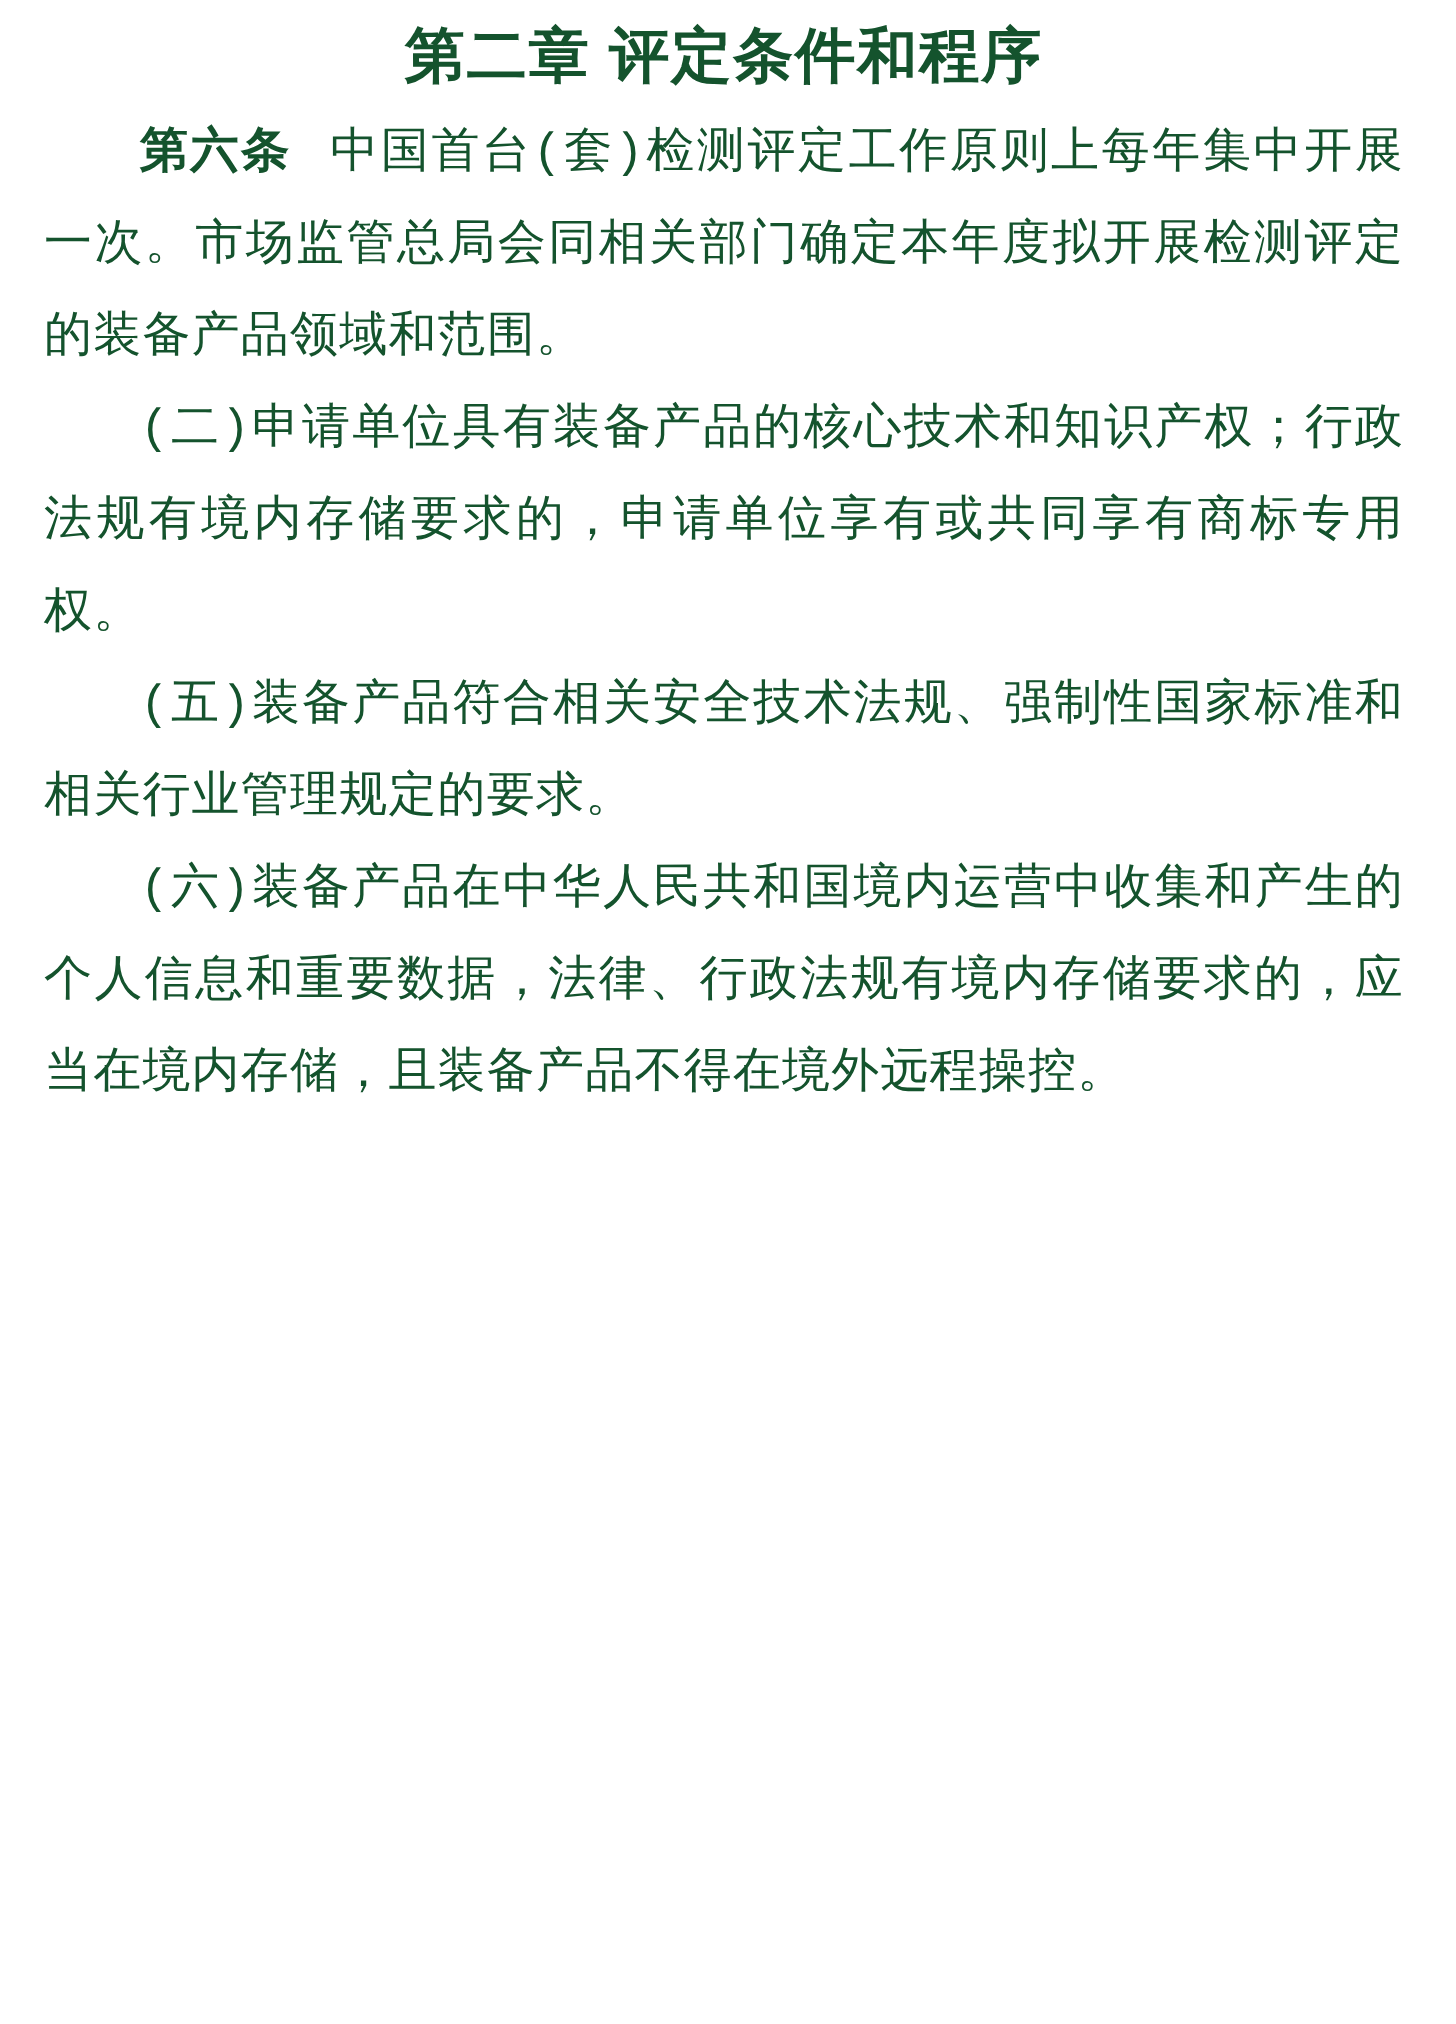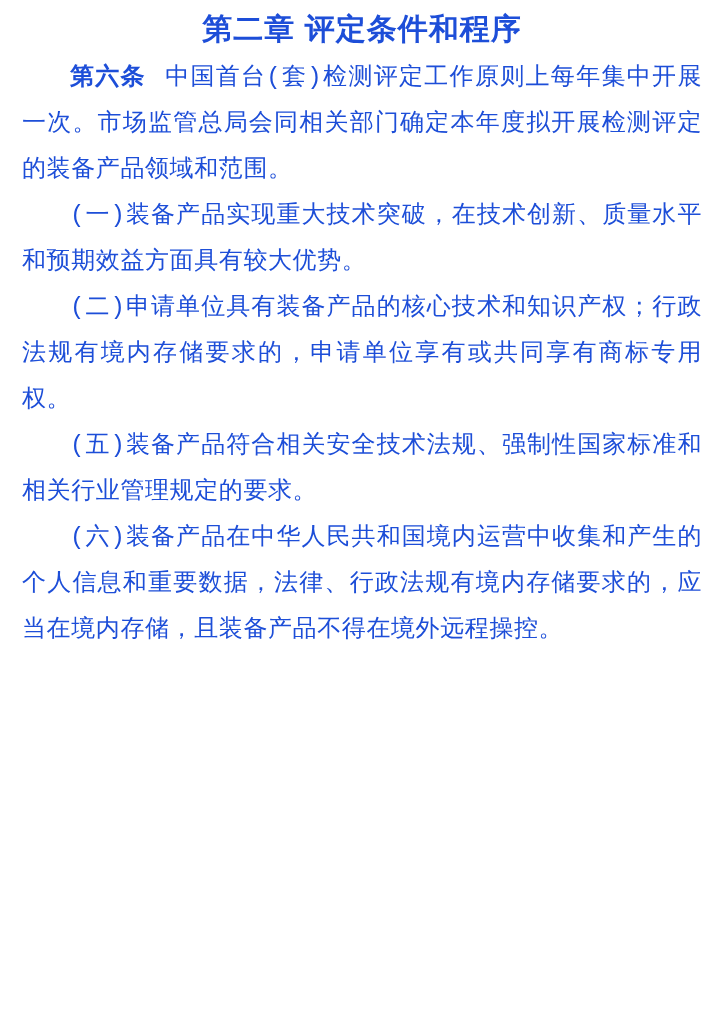--- a/index.html
+++ b/index.html
@@ -7,21 +7,21 @@
     padding: 0;
     background: #ffffff;
   }
   .doc-page {
     position: relative;
     width: 728px;
     height: 1012px;
     background: #ffffff;
     box-sizing: border-box;
     padding: 5px 26px 0 22px;
-    color: #1d4ed8;
+    color: #14532d;
     overflow: hidden;
   }
   .doc-title {
     margin: 0 0 2px 0;
     text-align: center;
     font-family: "Liberation Sans", "DejaVu Sans", sans-serif;
     font-weight: bold;
     font-size: 30px;
     line-height: 48px;
     letter-spacing: 1px;
@@ -46,21 +46,20 @@
 </head>
 <body>
 
 <div class="doc-page">
   <h1 class="doc-title">第二章 评定条件和程序</h1>
 
   <p class="para"><span class="lead">第六条</span><span>中国首台(套)检测评定工作原则上每年集中开展一次。市场监管总局会同相关部门确定本年度拟开展检测评定的装备产品领域和范围。</span></p>
 
 
 
-  <p class="para"><span class="lead"></span><span>(一)装备产品实现重大技术突破，在技术创新、质量水平和预期效益方面具有较大优势。</span></p>
 
   <p class="para"><span class="lead"></span><span>(二)申请单位具有装备产品的核心技术和知识产权；行政法规有境内存储要求的，申请单位享有或共同享有商标专用权。</span></p>
 
 
 
   <p class="para"><span class="lead"></span><span>(五)装备产品符合相关安全技术法规、强制性国家标准和相关行业管理规定的要求。</span></p>
 
   <p class="para"><span class="lead"></span><span>(六)装备产品在中华人民共和国境内运营中收集和产生的个人信息和重要数据，法律、行政法规有境内存储要求的，应当在境内存储，且装备产品不得在境外远程操控。</span></p>
 
 </div>

